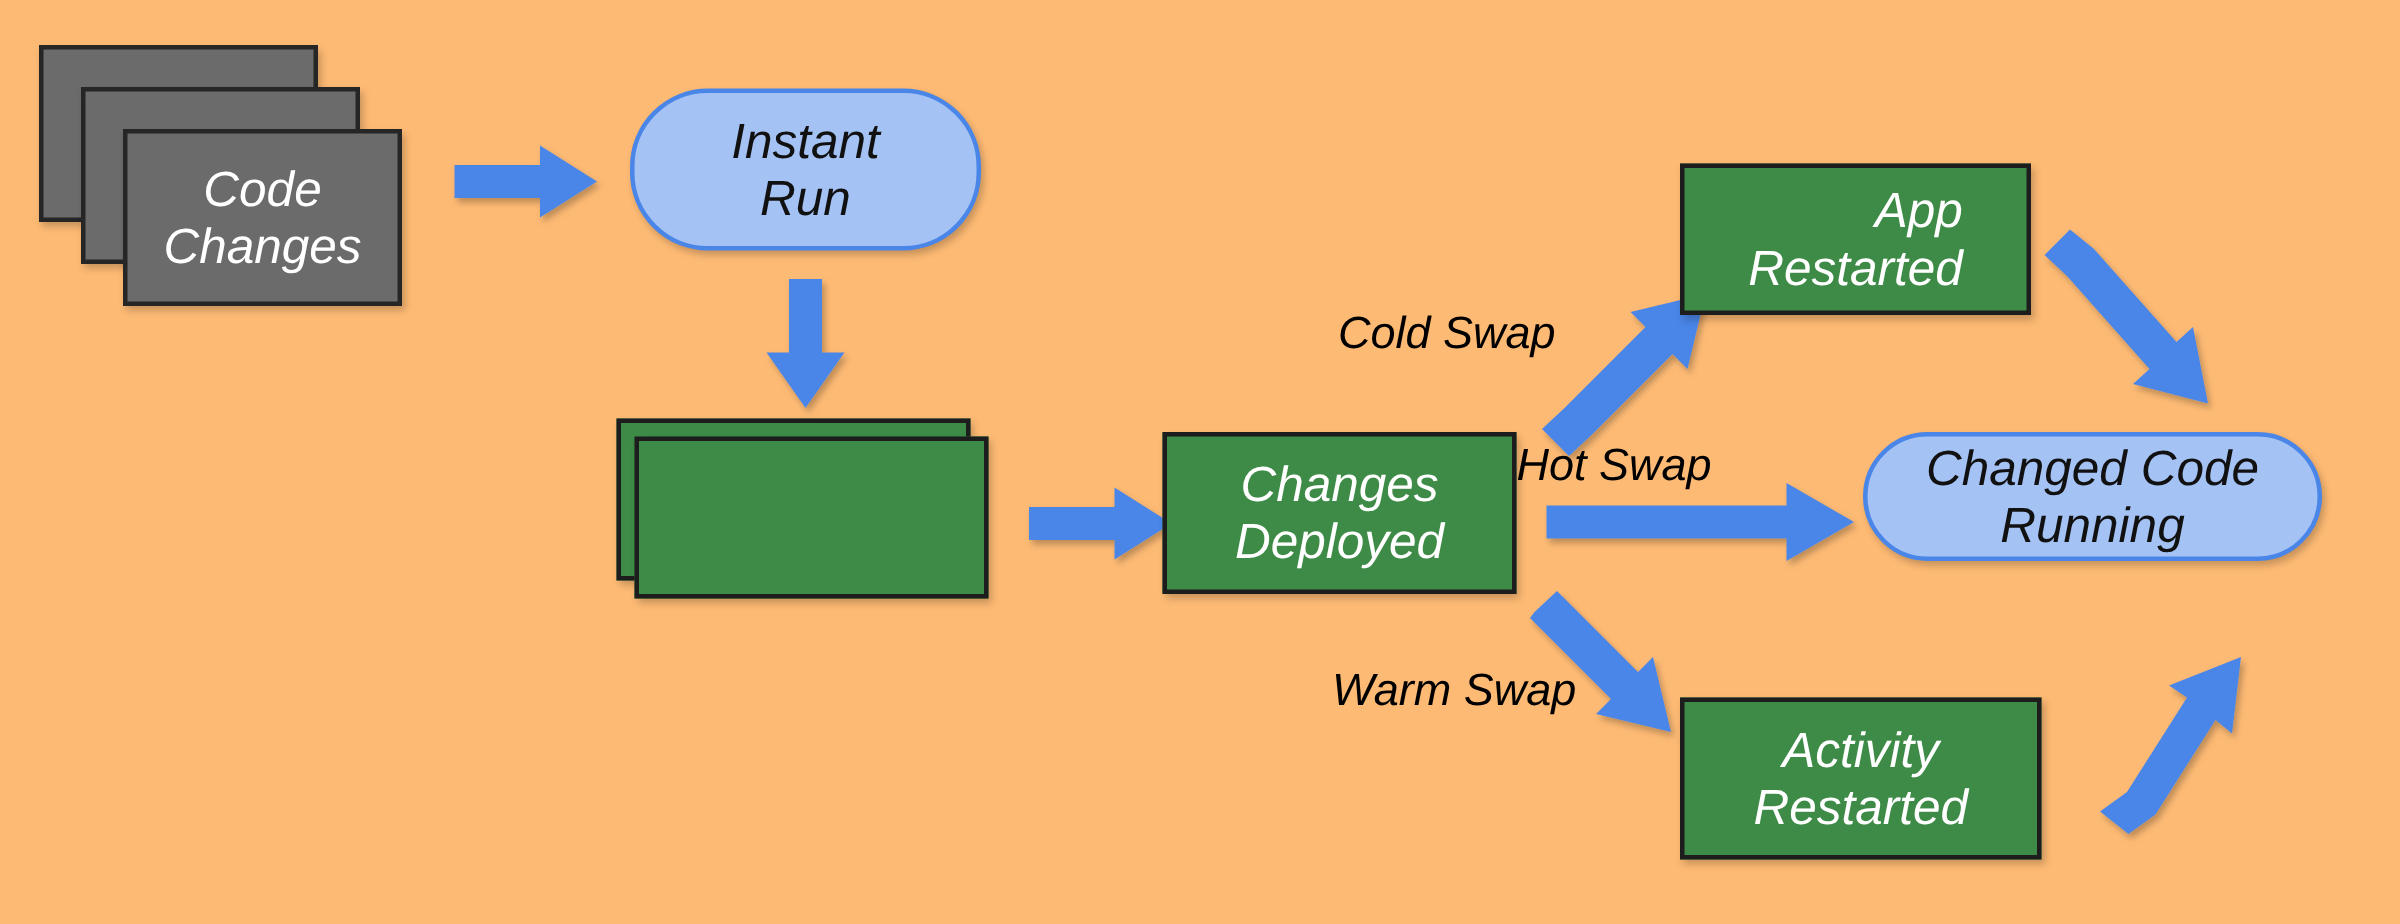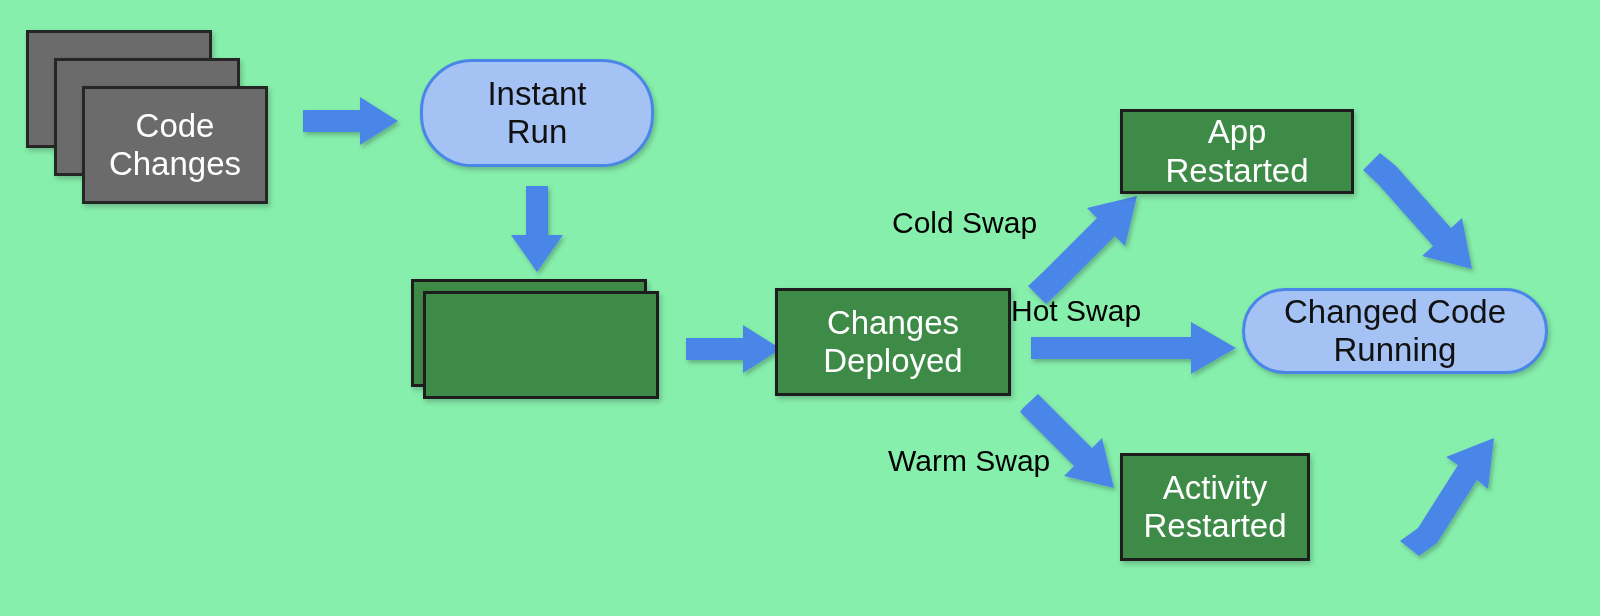--- a/index.html
+++ b/index.html
@@ -7,22 +7,23 @@
     padding: 0;
     background: #ffffff;
   }
   body {
     font-family: "Liberation Sans", sans-serif;
   }
   #canvas {
     position: relative;
     width: 1600px;
     height: 616px;
-    background: #86efac;
+    background: #fdba74;
     overflow: hidden;
+    font-style: italic;
   }
   svg.layer {
     position: absolute;
     left: 0;
     top: 0;
     width: 1600px;
     height: 616px;
     pointer-events: none;
   }
   .node {
@@ -128,26 +129,26 @@
   </div>
 
   <div class="stack-back rect-green shadow-soft" style="left:411px; top:279px; width:236px; height:108px;"></div>
   <div class="stack-back rect-green shadow-soft" style="left:423px; top:291px; width:236px; height:108px;"></div>
 
   <div class="node rect-green shadow-soft" style="left:775px; top:288px; width:236px; height:108px; font-size:33px;">
     <span class="node-label">Changes
 Deployed</span>
   </div>
 
-  <div class="node rect-green shadow-soft" style="left:1120px; top:109px; width:234px; height:85px; font-size:33px;">
+  <div class="node rect-green shadow-soft" style="left:1120px; top:109px; width:234px; height:101px; font-size:33px;text-align:right;">
     <span class="node-label">App
 Restarted</span>
   </div>
 
-  <div class="node rect-green shadow-soft" style="left:1120px; top:453px; width:190px; height:108px; font-size:33px;">
+  <div class="node rect-green shadow-soft" style="left:1120px; top:465px; width:241px; height:108px; font-size:33px;">
     <span class="node-label">Activity
 Restarted</span>
   </div>
 
   <div class="node rounded-blue shadow-soft" style="left:1242px; top:288px; width:306px; height:86px; font-size:33px;">
     <span class="node-label">Changed Code
 Running</span>
   </div>
 
   <div class="edge-label" style="left:892px; top:208px;">Cold Swap</div>

